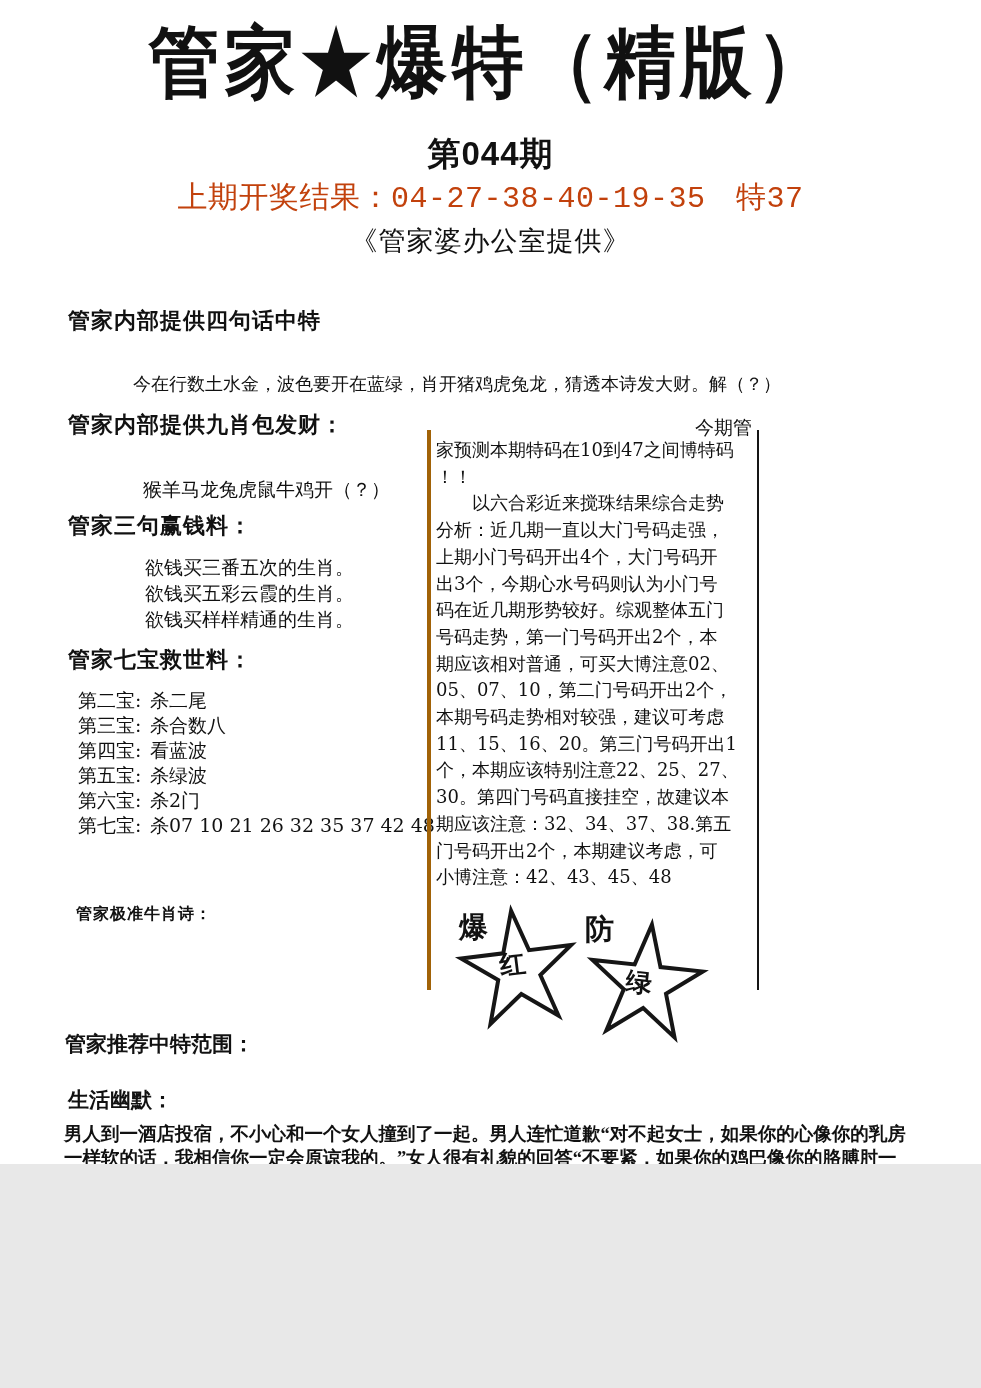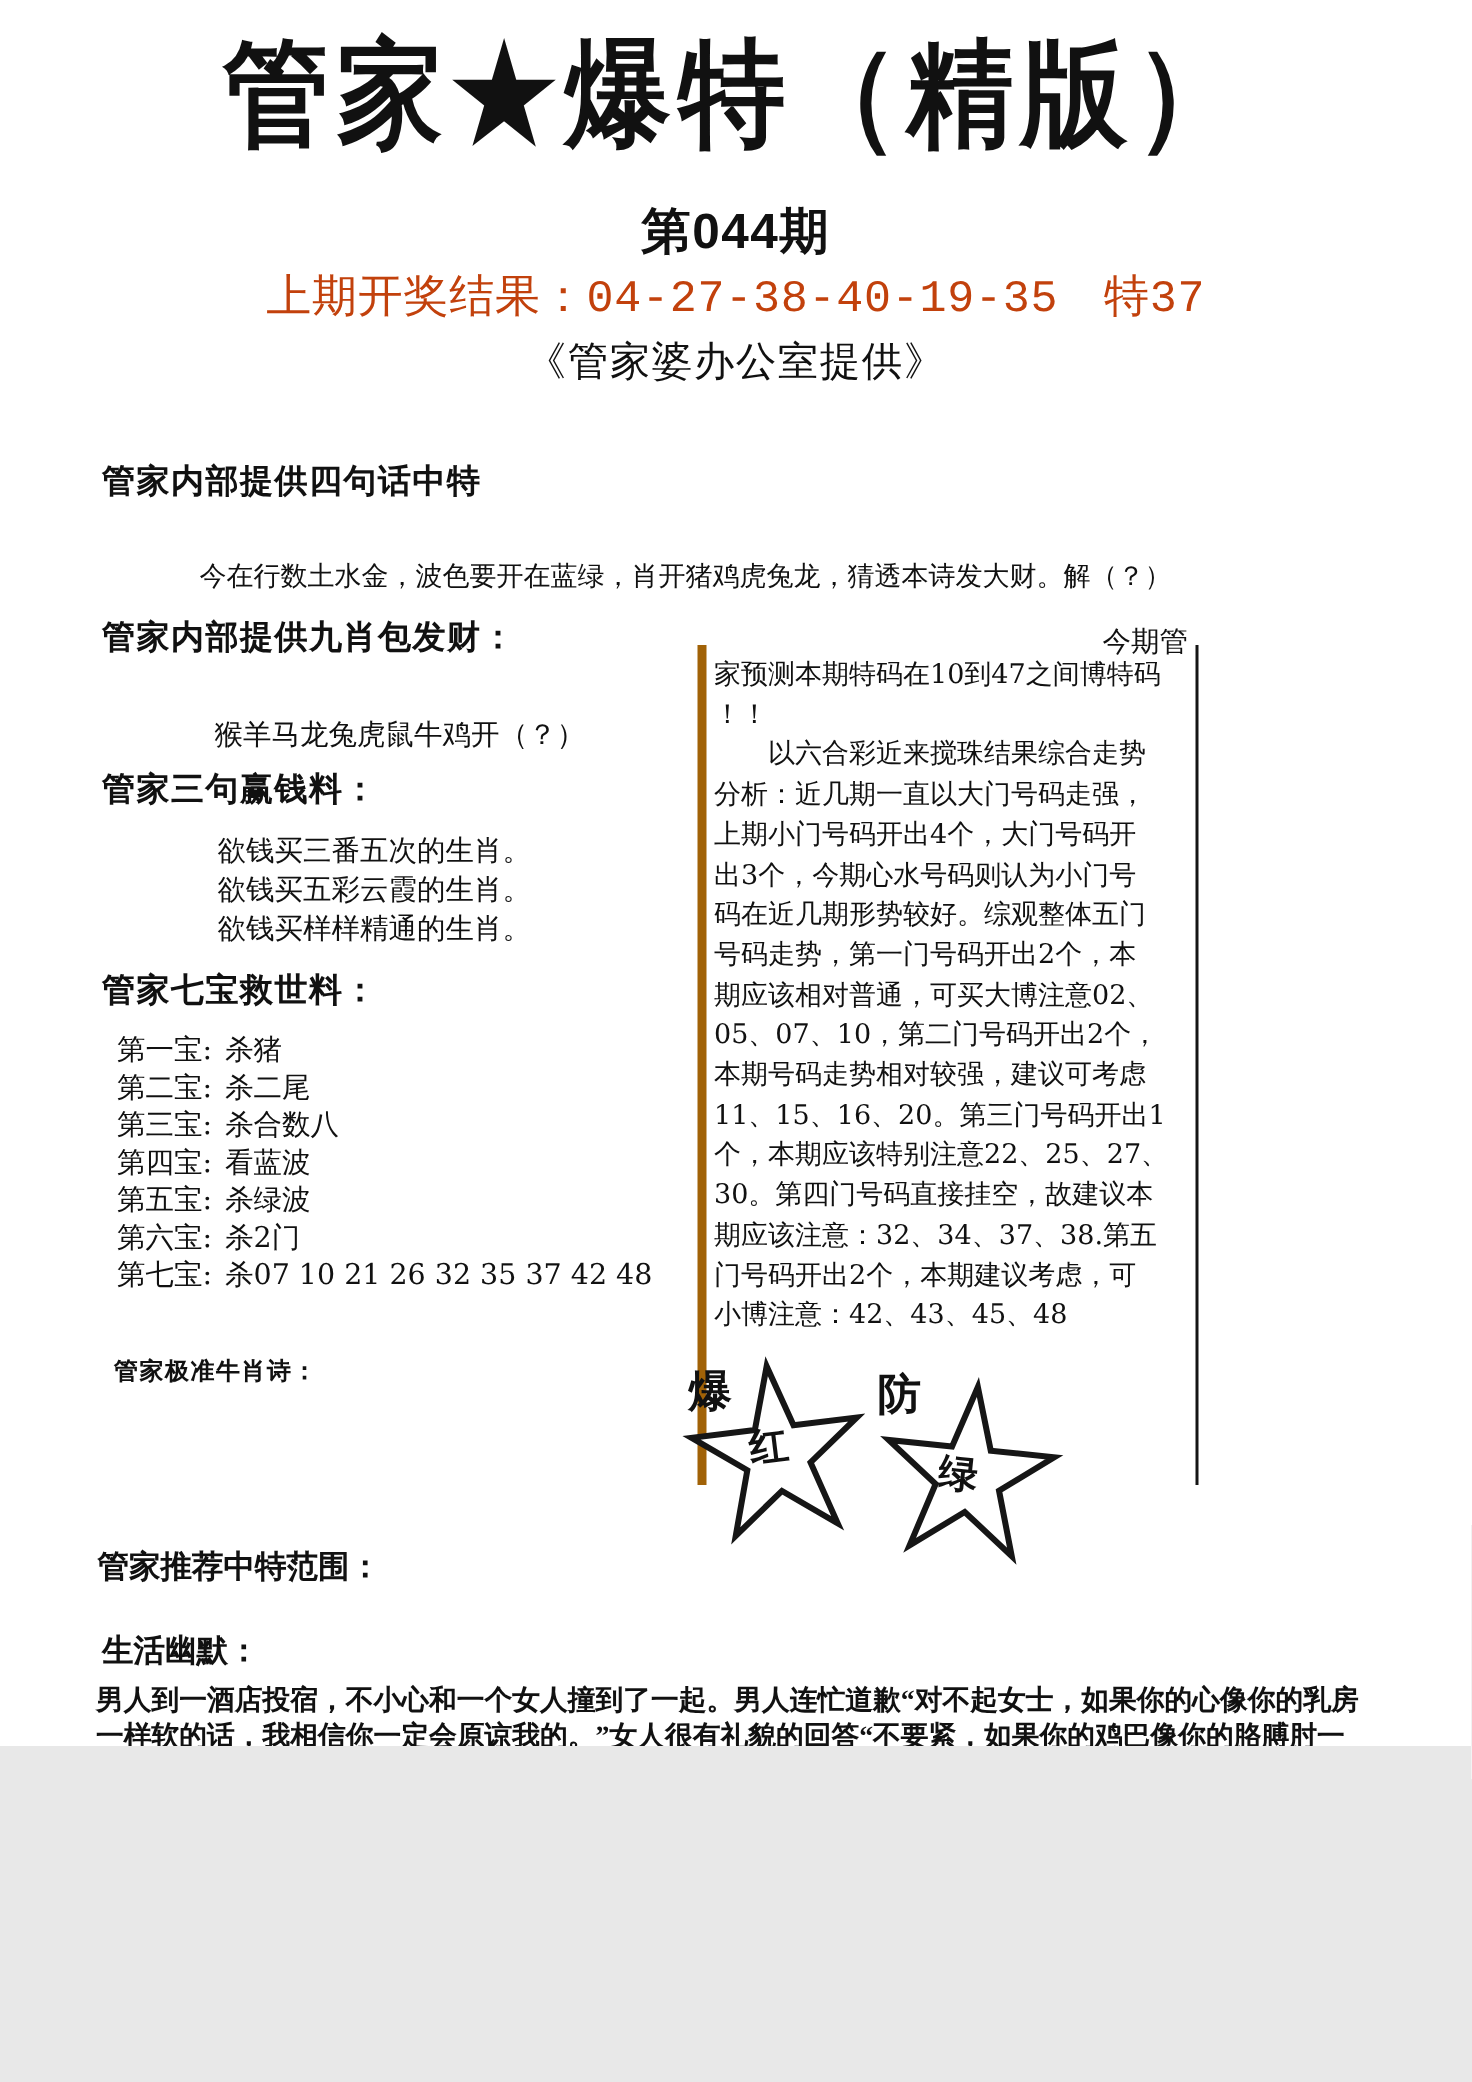--- a/index.html
+++ b/index.html
@@ -41,22 +41,22 @@
     font-family:"Liberation Sans","DejaVu Sans",sans-serif;
     font-weight:bold;font-size:22px;letter-spacing:1px;
     white-space:nowrap;
   }
   .body-text{font-size:19px;white-space:nowrap;}
   .lines{font-size:19px;line-height:26px;white-space:pre;}
   .poem{font-size:19px;line-height:30px;white-space:pre;}
   .treasure-row{font-size:19px;line-height:25px;white-space:nowrap;}
   .treasure-row .t-label{display:inline-block;width:72px;}
   .forecast-panel{
-    left:465px;top:430px;width:326px;height:560px;
-    border-left:6px solid #a16207;border-right:2px solid #151515;
+    left:427px;top:430px;width:326px;height:560px;
+    border-left:4px solid #a16207;border-right:2px solid #151515;
   }
   .panel-first-line{
     position:absolute;top:-15px;right:5px;
     font-size:19px;white-space:nowrap;
   }
   .panel-body{
     position:absolute;top:7px;left:5px;right:5px;
     font-size:18px;line-height:26.7px;white-space:pre;
   }
   .star-wrap{width:132px;height:118px;}
@@ -94,21 +94,20 @@
   <div class="abs sec-heading" style="left:68px;top:410px;">管家内部提供九肖包发财：</div>
   <div class="abs body-text" style="left:143px;top:477px;">猴羊马龙兔虎鼠牛鸡开（？）</div>
 
   <div class="abs sec-heading" style="left:68px;top:511px;">管家三句赢钱料：</div>
   <div class="abs lines" style="left:145px;top:554px;">欲钱买三番五次的生肖。
 欲钱买五彩云霞的生肖。
 欲钱买样样精通的生肖。</div>
 
   <div class="abs sec-heading" style="left:68px;top:645px;">管家七宝救世料：</div>
   <div class="abs" style="left:78px;top:688px;">
-    <div class="treasure-row"><span class="t-label">第一宝:</span><span>杀猪</span></div>
     <div class="treasure-row"><span class="t-label">第二宝:</span><span>杀二尾</span></div>
     <div class="treasure-row"><span class="t-label">第三宝:</span><span>杀合数八</span></div>
     <div class="treasure-row"><span class="t-label">第四宝:</span><span>看蓝波</span></div>
     <div class="treasure-row"><span class="t-label">第五宝:</span><span>杀绿波</span></div>
     <div class="treasure-row"><span class="t-label">第六宝:</span><span>杀2门</span></div>
     <div class="treasure-row"><span class="t-label">第七宝:</span><span>杀07 10 21 26 32 35 37 42 48</span></div>
   </div>
 
   <div class="abs sec-heading" style="left:76px;top:904px;font-size:16px;">管家极准牛肖诗：</div>
 

